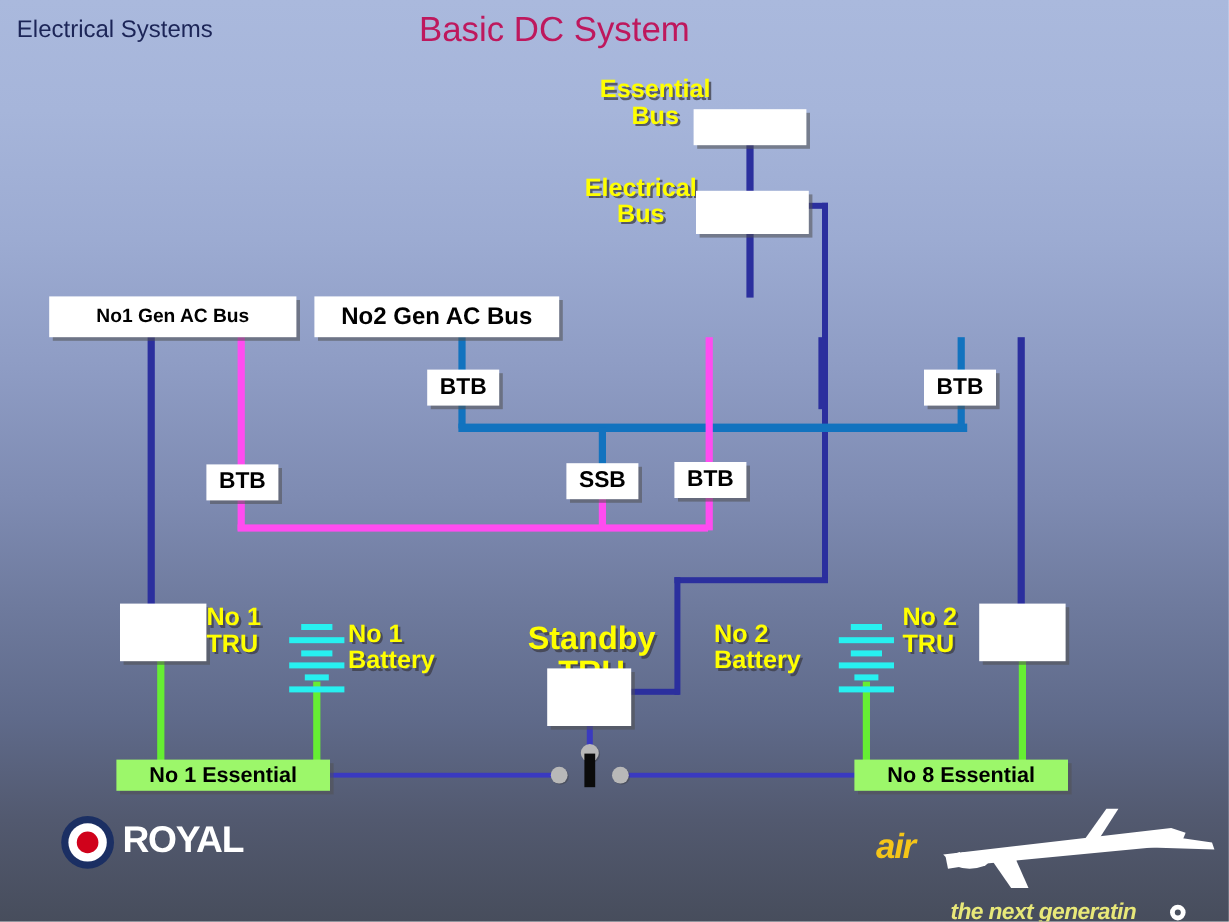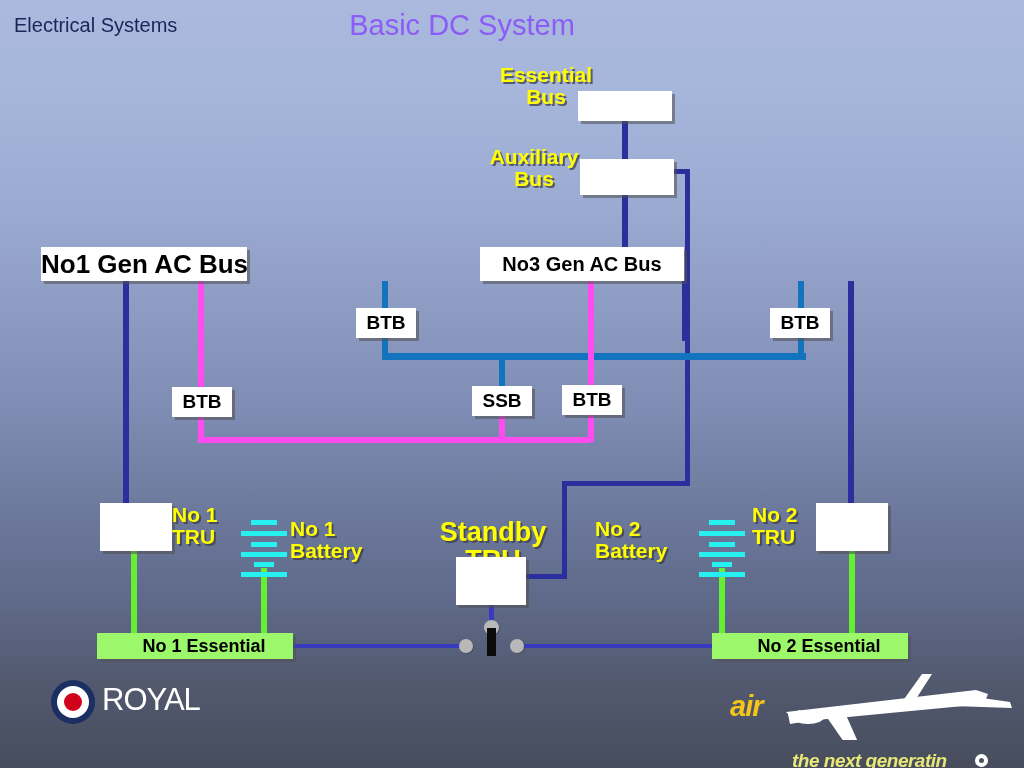--- a/index.html
+++ b/index.html
@@ -18,45 +18,45 @@
   .box{position:absolute;background:#ffffff;
        box-shadow:3px 3px 0 rgba(80,80,80,.55);}
   .lbl{position:absolute;background:#ffffff;color:#000;
        font-weight:bold;text-align:center;white-space:nowrap;
        box-shadow:3px 3px 0 rgba(80,80,80,.55);}
   .ylbl{position:absolute;color:#ffff00;font-weight:bold;
         text-align:center;line-height:1.05;white-space:pre-line;
         text-shadow:2px 2px 0 rgba(60,60,70,.75);}
   .ess{position:absolute;background:#9cf76a;color:#000;font-weight:bold;
        text-align:center;white-space:nowrap;
-       box-shadow:3px 3px 0 rgba(80,80,80,.5);padding-left:18px;}
+       box-shadow:3px 3px 0 rgba(80,80,80,.5);}
   .node{position:absolute;border-radius:50%;background:#b8b8b8;
         box-shadow:1px 1px 0 rgba(60,60,60,.4);}
   .blade{position:absolute;background:#0b0b0b;}
 
   
   #subject{position:absolute;left:14px;top:14px;font-size:20px;color:#1c2557;}
   #title{position:absolute;left:0;top:9px;width:1024px;text-align:center;
-         font-size:29px;color:#8b5cf6;}
+         font-size:29px;color:#be185d;}
   #title span{display:inline-block;margin-left:-100px;}
 
   
   .batt{position:absolute;}
   .batt i{position:absolute;display:block;background:#27f0f0;height:5px;left:50%;
           transform:translateX(-50%);}
 
   
   #raf{position:absolute;left:46px;top:678px;width:215px;height:82px;}
   #roundel{position:absolute;left:5px;top:2px;width:44px;height:44px;border-radius:50%;
            background:#1b2f63;}
   #roundel::before{content:"";position:absolute;left:6px;top:6px;right:6px;bottom:6px;
            border-radius:50%;background:#ffffff;}
   #roundel::after{content:"";position:absolute;left:13px;top:13px;right:13px;bottom:13px;
            border-radius:50%;background:#d0021b;}
-  .rafline{position:absolute;color:#ffffff;font-weight:normal;letter-spacing:-1px;}
+  .rafline{position:absolute;color:#ffffff;font-weight:bold;letter-spacing:-1px;}
   #raf1{left:56px;top:4px;font-size:31px;}
   #raf2{left:0px;top:38px;font-size:31px;}
 
   
   #cadets{position:absolute;left:726px;top:672px;width:290px;height:95px;}
   #ac-air{position:absolute;left:4px;top:18px;font-size:29px;font-weight:bold;
           color:#f5c518;font-style:italic;letter-spacing:-1px;}
   #ac-cadets{position:absolute;left:2px;top:40px;font-size:37px;font-weight:bold;
           color:#ffffff;letter-spacing:-2px;}
   #ac-cadets em{color:#f5c518;font-style:normal;}
@@ -123,26 +123,26 @@
 
   <div class="node" style="left:484px;top:620px;width:15px;height:15px;"></div>
   <div class="blade" style="left:487px;top:628px;width:9px;height:28px;"></div>
   <div class="node" style="left:459px;top:639px;width:14px;height:14px;"></div>
   <div class="node" style="left:510px;top:639px;width:14px;height:14px;"></div>
 
   <div class="ylbl" style="left:466px;top:64px;width:160px;font-size:21px;">Essential
 Bus</div>
   <div class="box" style="left:578px;top:91px;width:94px;height:30px;"></div>
 
-  <div class="ylbl" style="left:458px;top:146px;width:152px;font-size:21px;">Auxiliary
+  <div class="ylbl" style="left:458px;top:146px;width:152px;font-size:21px;">Electrical
 Bus</div>
   <div class="box" style="left:580px;top:159px;width:94px;height:36px;"></div>
 
-  <div class="lbl" style="left:41px;top:247px;width:206px;height:34px;line-height:34px;font-size:26px;text-align:right;">No1 Gen AC Bus</div>
-  <div class="lbl" style="left:480px;top:247px;width:204px;height:34px;line-height:34px;font-size:20px;">No3 Gen AC Bus</div>
+  <div class="lbl" style="left:41px;top:247px;width:206px;height:34px;line-height:34px;font-size:16px;">No1 Gen AC Bus</div>
+  <div class="lbl" style="left:262px;top:247px;width:204px;height:34px;line-height:34px;font-size:20px;">No2 Gen AC Bus</div>
 
   <div class="lbl" style="left:356px;top:308px;width:60px;height:30px;line-height:30px;font-size:19px;">BTB</div>
   <div class="lbl" style="left:770px;top:308px;width:60px;height:30px;line-height:30px;font-size:19px;">BTB</div>
   <div class="lbl" style="left:172px;top:387px;width:60px;height:30px;line-height:30px;font-size:19px;">BTB</div>
   <div class="lbl" style="left:472px;top:386px;width:60px;height:30px;line-height:30px;font-size:19px;">SSB</div>
   <div class="lbl" style="left:562px;top:385px;width:60px;height:30px;line-height:30px;font-size:19px;">BTB</div>
 
   <div class="box" style="left:100px;top:503px;width:72px;height:48px;"></div>
   <div class="ylbl" style="left:172px;top:504px;width:72px;font-size:21px;text-align:left;">No 1
 TRU</div>
@@ -170,21 +170,21 @@
     <i style="top:22px;width:26px;"></i>
     <i style="top:32px;width:46px;"></i>
     <i style="top:42px;width:20px;"></i>
     <i style="top:52px;width:46px;"></i>
   </div>
   <div class="ylbl" style="left:752px;top:504px;width:72px;font-size:21px;text-align:left;">No 2
 TRU</div>
   <div class="box" style="left:816px;top:503px;width:72px;height:48px;"></div>
 
   <div class="ess" style="left:97px;top:633px;width:178px;height:26px;line-height:26px;font-size:18px;">No 1 Essential</div>
-  <div class="ess" style="left:712px;top:633px;width:178px;height:26px;line-height:26px;font-size:18px;">No 2 Essential</div>
+  <div class="ess" style="left:712px;top:633px;width:178px;height:26px;line-height:26px;font-size:18px;">No 8 Essential</div>
 
   <div id="raf">
     <div id="roundel"></div>
     <div class="rafline" id="raf1">ROYAL</div>
   </div>
 
   <div id="cadets">
     <svg id="plane" viewBox="0 0 290 68">
       <g fill="#ffffff">
         <path d="M196 2 L206 2 L188 30 L176 30 Z"></path>

